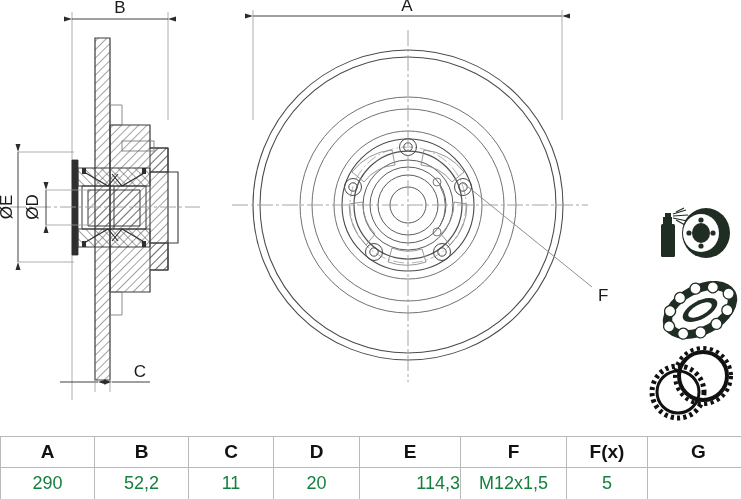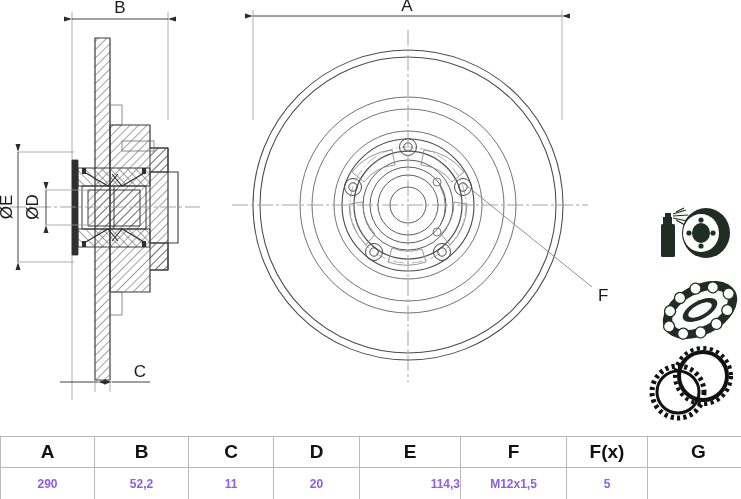--- a/index.html
+++ b/index.html
@@ -19,21 +19,21 @@
   #spec-table td{
     border:1px solid #b9b9b9;
     text-align:center;vertical-align:middle;
     font-family:"Liberation Sans",sans-serif;
     padding:0;
   }
   #spec-table tr.header-row td{
     height:30px;font-size:19px;font-weight:bold;color:#111;
   }
   #spec-table tr.value-row td{
-    height:31px;font-size:12px;font-weight:bold;color:#8b5cf6;
+    height:31px;font-size:18px;font-weight:normal;color:#15803d;
   }
 </style>
 </head>
 <body>
 
 <div id="drawing-root">
 <svg width="741" height="499" viewBox="0 0 741 499" xmlns="http://www.w3.org/2000/svg">
 
   <defs>
     <pattern id="hatchR" width="6" height="6" patternTransform="rotate(45)" patternUnits="userSpaceOnUse">

